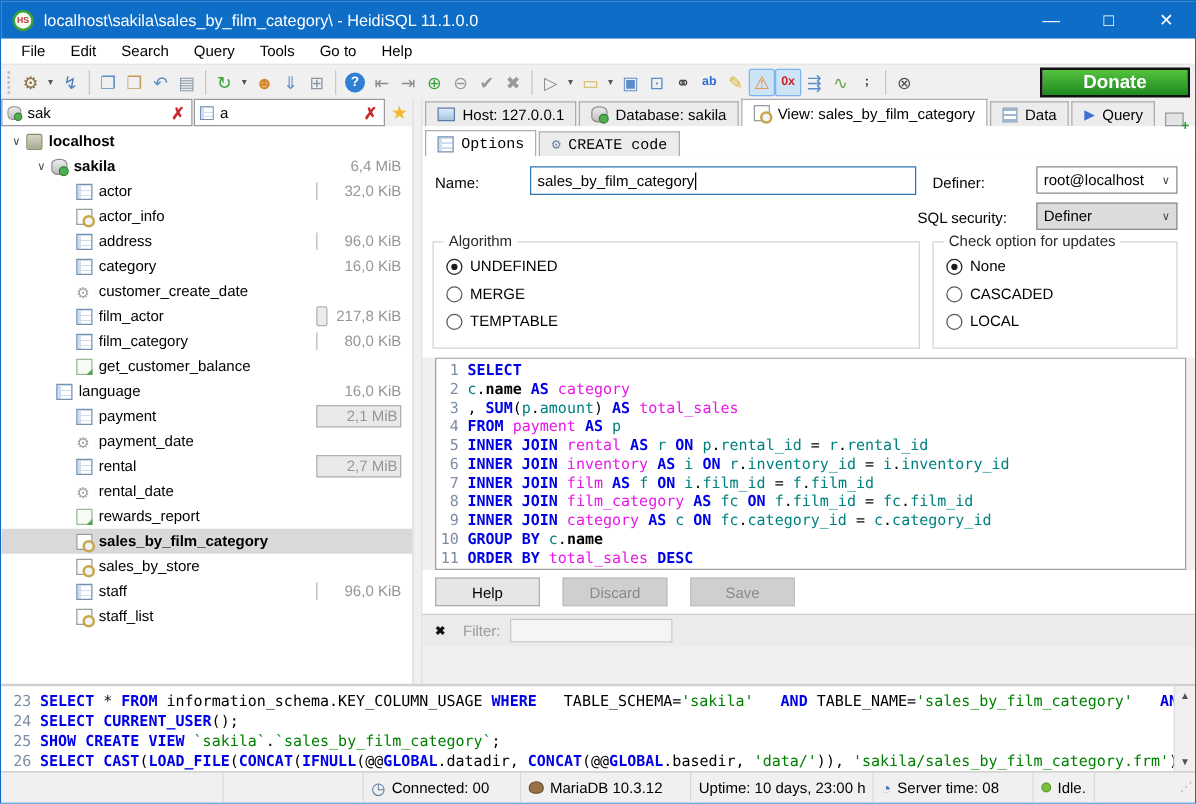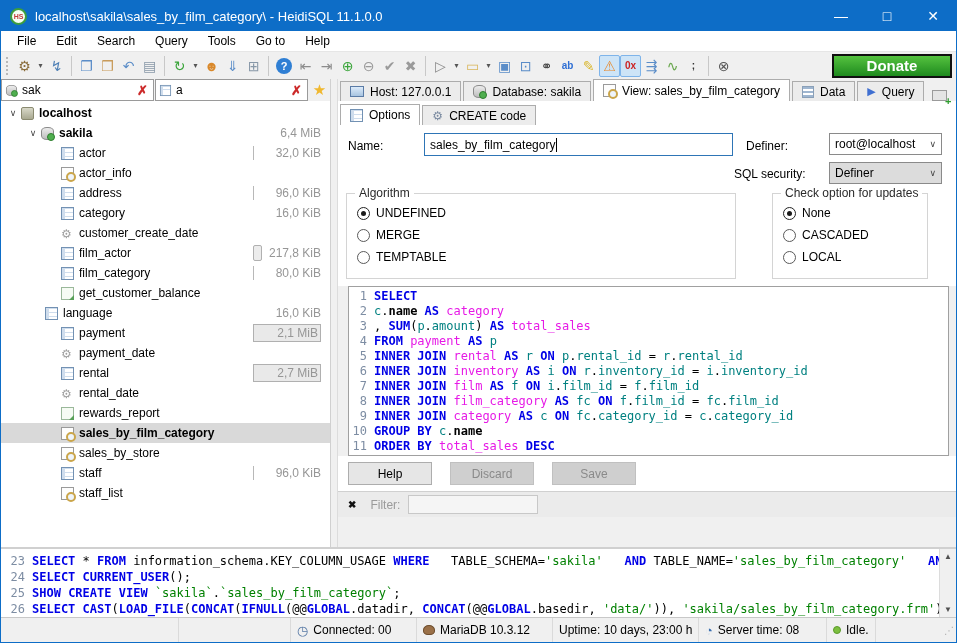--- a/index.html
+++ b/index.html
@@ -71,21 +71,21 @@
   .ic-newtab { width:15px; height:11px; border:1px solid #9a9a9a; background:#e4e4e4; position:relative; flex:none; margin-left:6px; }
   .ic-newtab::after { content:'+'; position:absolute; right:-5px; bottom:-7px; color:#2e9e2e; font-weight:bold; font-size:11px; }
   .ic-wrench { color:#7a8aa0; font-size:12px; flex:none; }
   .ic-wrench::before { content:'⚙'; }
 
   
   .rightpanel { flex:1; display:flex; flex-direction:column; min-width:0; background:#f0f0f0; }
   .maintabs { height:22px; flex:none; display:flex; align-items:flex-end; padding-left:2px; background:#f0f0f0; }
   .tab { height:20px; display:flex; align-items:center; gap:6px; padding:0 9px; background:#ececec; border:1px solid #acacac; border-bottom:none; margin-right:2px; white-space:nowrap; }
   .tab.active { background:#fff; height:22px; font-weight:normal; }
-  .subtabs { height:24px; flex:none; display:flex; align-items:flex-end; padding-left:2px; background:#fff; border-top:1px solid #fff; }
+  .subtabs { height:24px; flex:none; display:flex; align-items:flex-end; padding-left:2px; background:#fff; border-top:1px solid #fff;font-family:Liberation Mono, monospace; }
   .subtabs .tab { background:#ececec; }
   .subtabs .tab.active { background:#fff; border-bottom:1px solid #fff; position:relative; top:1px; }
 
   .options-pane { height:161px; flex:none; background:#fff; position:relative; }
   .lbl { position:absolute; color:#000; }
   .text-input { position:absolute; height:23px; border:1px solid #2e75b6; background:#fff; display:flex; align-items:center; padding-left:5px; }
   .caret { width:1px; height:14px; background:#000; margin-left:1px; }
   .combo { position:absolute; height:22px; border:1px solid #8a8a8a; background:#fff; display:flex; align-items:center; padding:0 5px; }
   .combo .arrow { margin-left:auto; font-size:9px; color:#444; }
   .combo.gray { background:#dcdcdc; }
@@ -419,21 +419,21 @@
               <div class="radio-row">
                 <span class="radio"></span>
                 <span>MERGE</span>
               </div>
               <div class="radio-row">
                 <span class="radio"></span>
                 <span>TEMPTABLE</span>
               </div>
             </div>
         </div>
-        <div class="groupbox" style="left:408px; top:68px; width:156px; height:86px;margin-left:26px;">
+        <div class="groupbox" style="left:408px; top:68px; width:196px; height:86px;">
           <div class="gb-title">Check option for updates</div>
           <div id="check-radios" style="padding-top:8px;">
               <div class="radio-row">
                 <span class="radio checked"></span>
                 <span>None</span>
               </div>
               <div class="radio-row">
                 <span class="radio"></span>
                 <span>CASCADED</span>
               </div>

